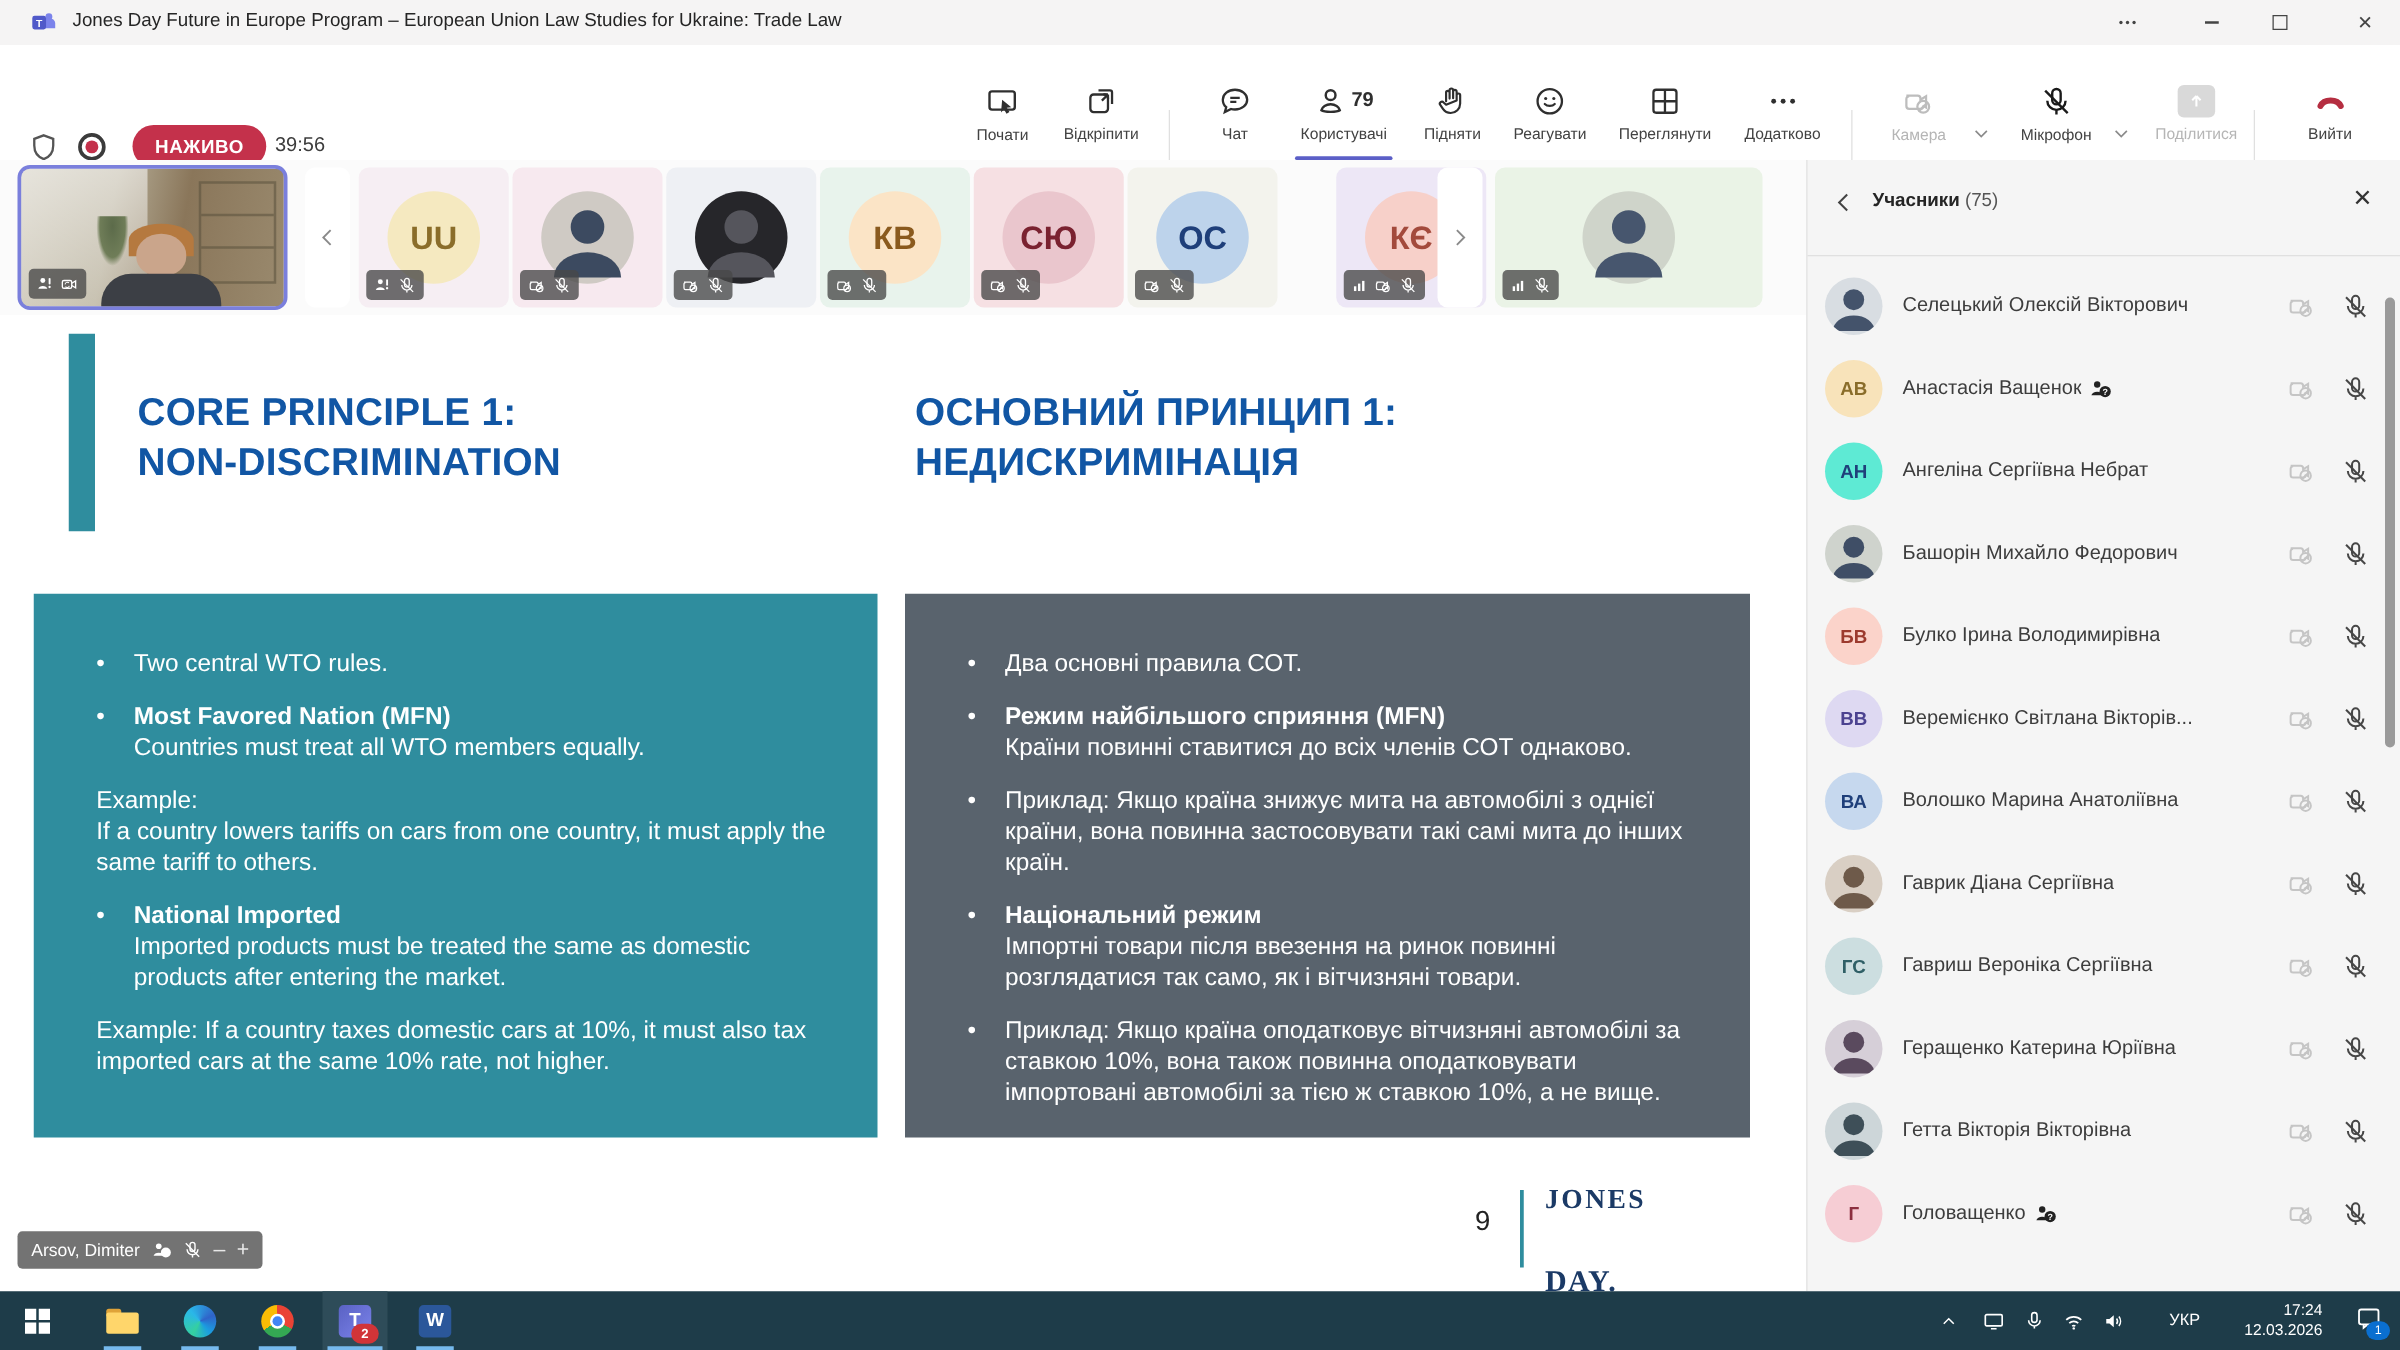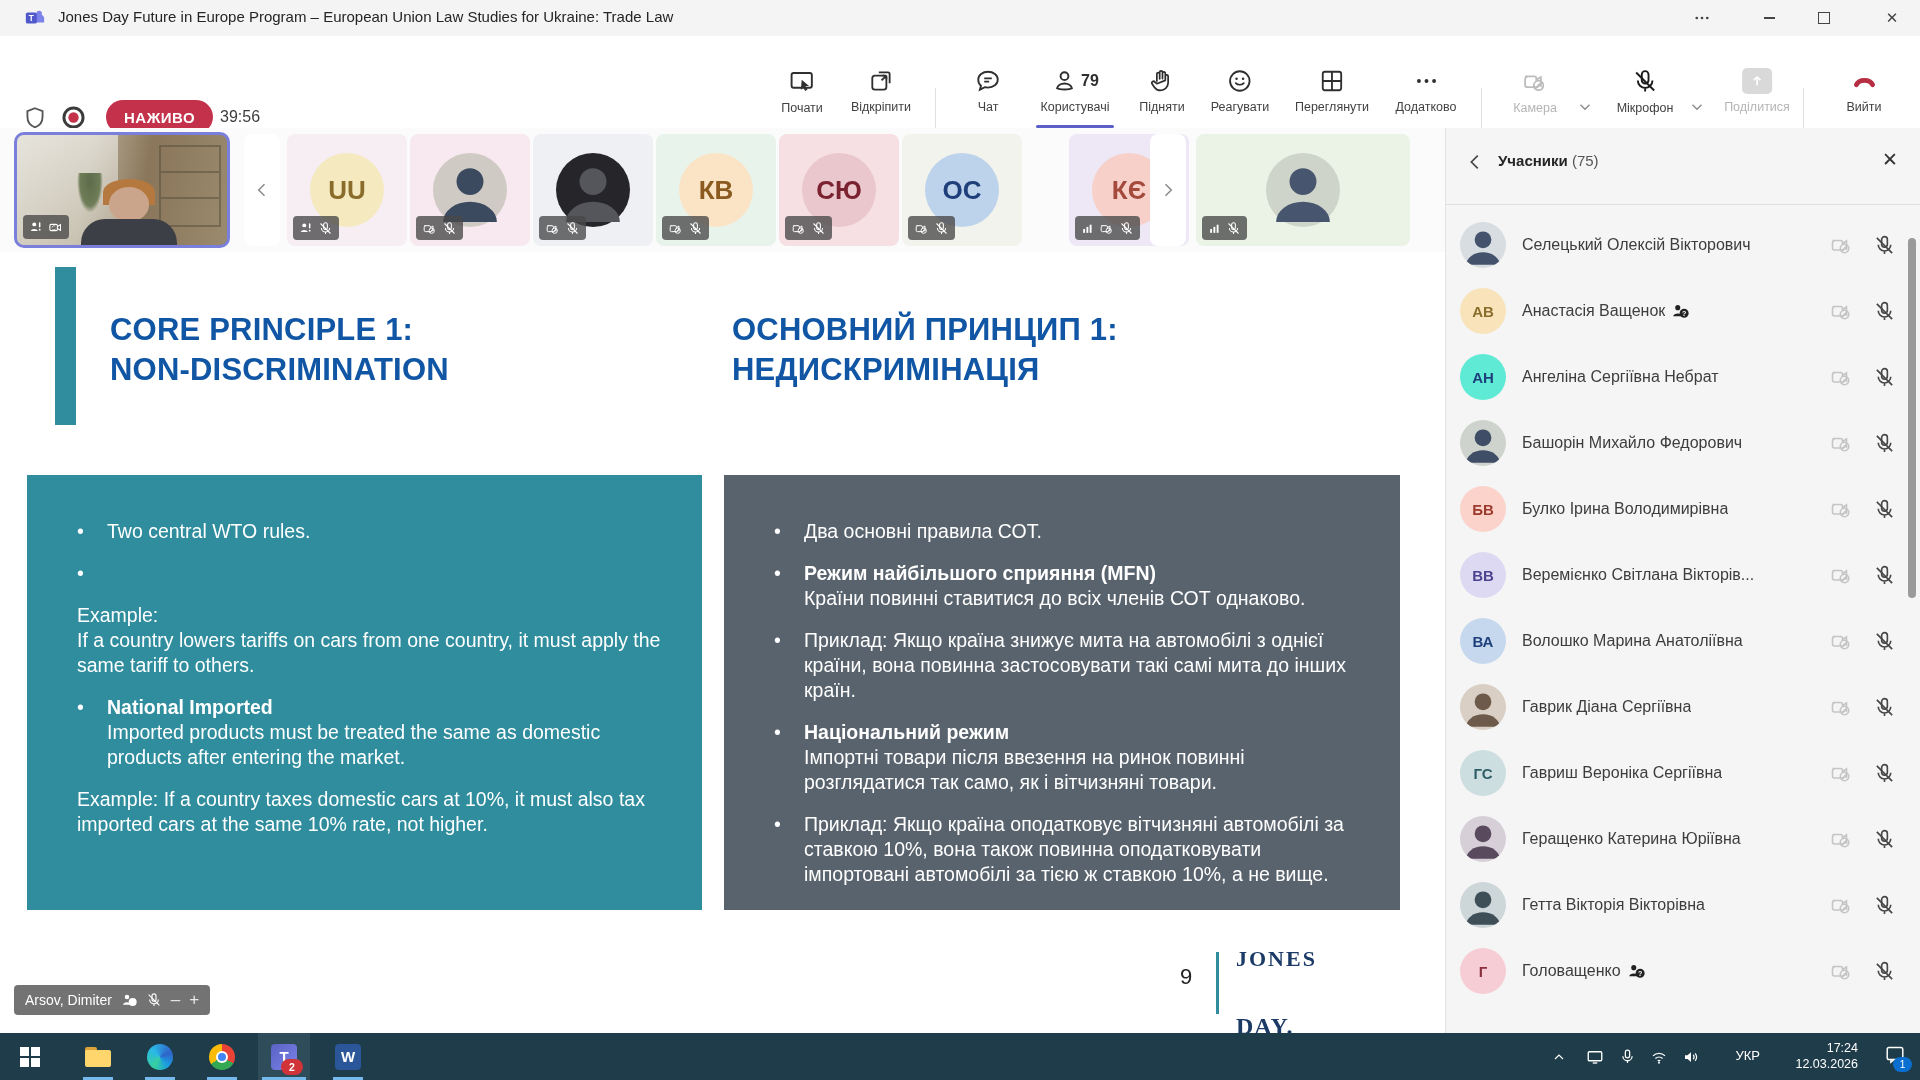--- a/index.html
+++ b/index.html
@@ -501,20 +501,21 @@
     <div>НЕДИСКРИМІНАЦІЯ</div>
   </div>
 
   <div class="box" style="left:27px;background:#2f8d9e">
     <div class="item bullet">
           <span class="dot">•</span>
           <span>Two central WTO rules.</span>
         </div>
     <div class="item bullet">
           <span class="dot">•</span>
+          <span><span class="bold">Most Favored Nation (MFN)</span><br><span>Countries must treat all WTO members equally.</span></span>
         </div>
     <div class="item">
           <div>Example:</div>
           <div>If a country lowers tariffs on cars from one country, it must apply the same tariff to others.</div>
         </div>
     <div class="item bullet">
           <span class="dot">•</span>
           <span><span class="bold">National Imported</span><br><span>Imported products must be treated the same as domestic products after entering the market.</span></span>
         </div>
     <div class="item">Example: If a country taxes domestic cars at 10%, it must also tax imported cars at the same 10% rate, not higher.</div>

